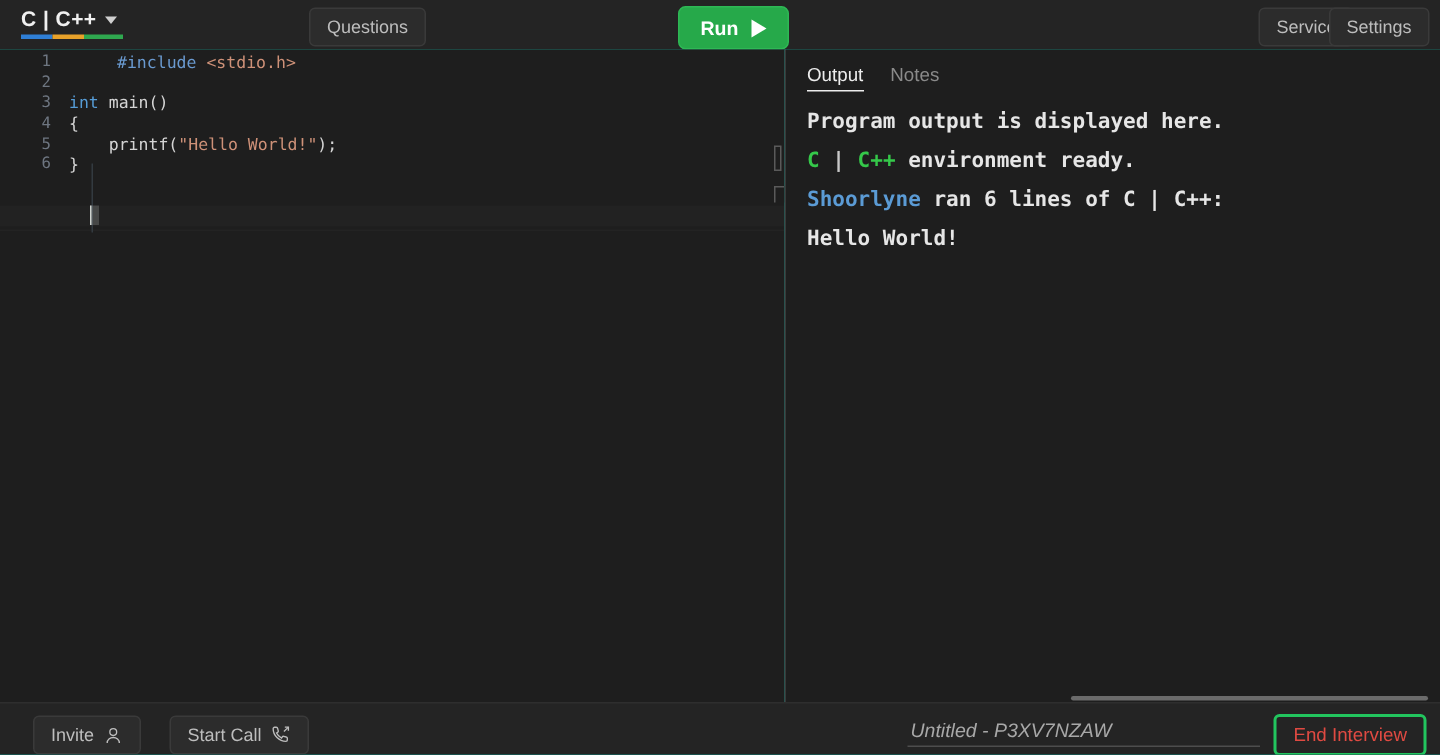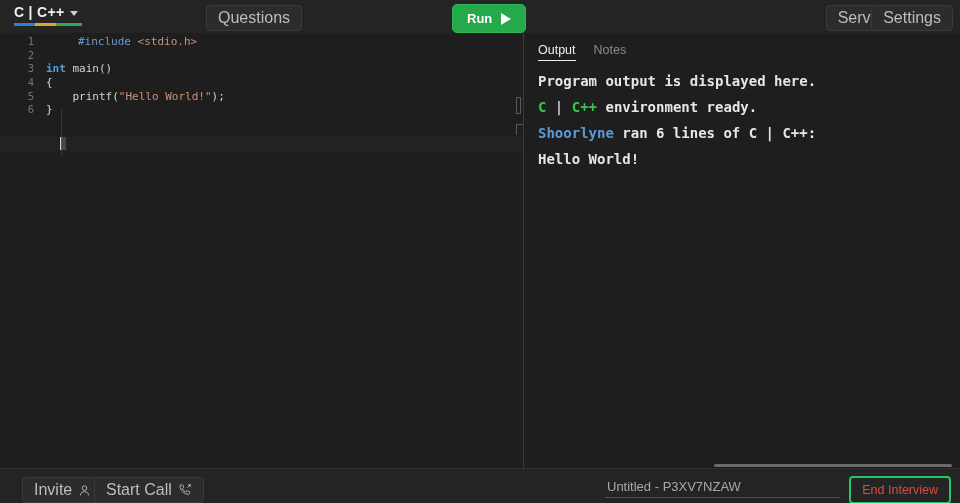--- a/index.html
+++ b/index.html
@@ -37,21 +37,21 @@
   .logo-underline i { height: 3px; display: block; }
   .lu1 { width: 21px; background: #2f7fd6; }
   .lu2 { width: 21px; background: #e8a22a; }
   .lu3 { width: 26px; background: #2fa84f; }
 
   .btn {
     background: #2c2c2c;
     border: 1px solid #3a3a3a;
     border-radius: 4px;
     color: #bdbdbd;
-    font-size: 16px;
+    font-size: 12px;
     padding: 5px 11px;
     line-height: 14px;
     cursor: pointer;
     white-space: nowrap;
     display: inline-flex; align-items: center; gap: 6px;
   }
 
   #questions-btn { position: absolute; left: 206px; top: 5px; }
   #run-btn {
     position: absolute; left: 452px; top: 4px;
@@ -87,21 +87,21 @@
     padding-top: 2px;
   }
   .cline { display: flex; height: 13.7px; align-items: center; }
   .lnum {
     width: 46px; text-align: right; padding-right: 12px;
     color: #6e7681; font-size: 10.5px;
     flex: 0 0 46px;
     font-family: "DejaVu Sans Mono", monospace;
   }
   .ctext { white-space: pre; color: #d4d4d4; }
-  .kw { color: #569cd6; font-weight: bold; }
+  .kw { color: #569cd6; }
   .pre { color: #6a9ad0; margin-left: 32px; }
   .inc { color: #ce9178; text-align: right; }
   .str { color: #ce9178; }
   .fn  { color: #d4d4d4; }
   .pun { color: #d4d4d4; }
 
   
   .indent-guide {
     position: absolute; left: 61px; top: 76px; width: 1px; height: 46px;
     background: #333a40;
@@ -165,31 +165,32 @@
   .w { color: #e6e6e6; }
   .sep { color: #c8c8c8; }
 
   
   .botbar {
     position: absolute; left: 0; bottom: 0; width: 960px; height: 35px;
     background: #242424;
     border-top: 1px solid #2e2e2e;
   }
   #invite-btn { position: absolute; left: 22px; top: 8px; }
-  #startcall-btn { position: absolute; left: 94px; top: 8px; }
+  #startcall-btn { position: absolute; left: 113px; top: 8px; }
   .title-field {
     position: absolute; left: 605px; top: 8px; width: 235px;
     background: transparent;
     border: none;
     border-bottom: 1px solid #4d4d4d;
     color: #a8a8a8;
     font-family: "Liberation Sans", sans-serif;
     font-size: 13px;
     padding: 2px 2px 3px 2px;
     outline: none;
+    font-style: italic;
   }
   #end-btn {
     position: absolute; right: 9px; top: 7px;
     background: transparent;
     border: 2px solid #22c55e;
     border-radius: 4px;
     color: #e04a42;
     font-size: 12.5px;
     padding: 5px 11px;
     cursor: pointer;

